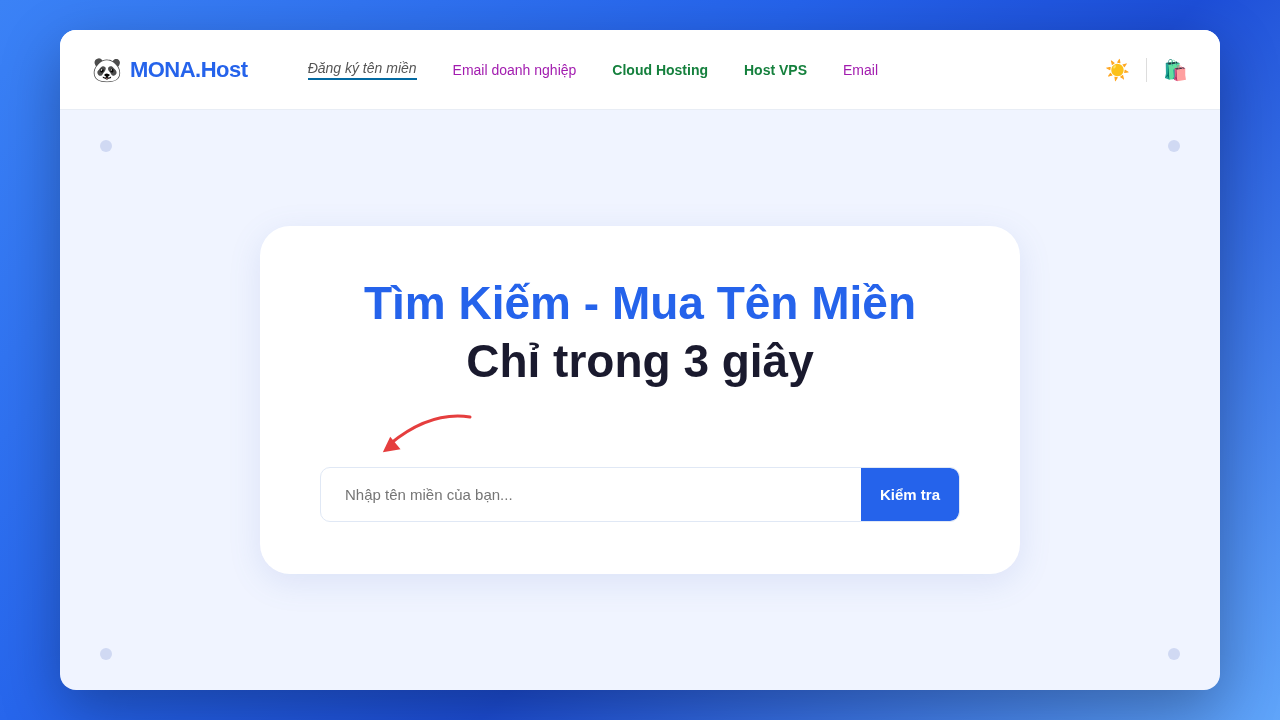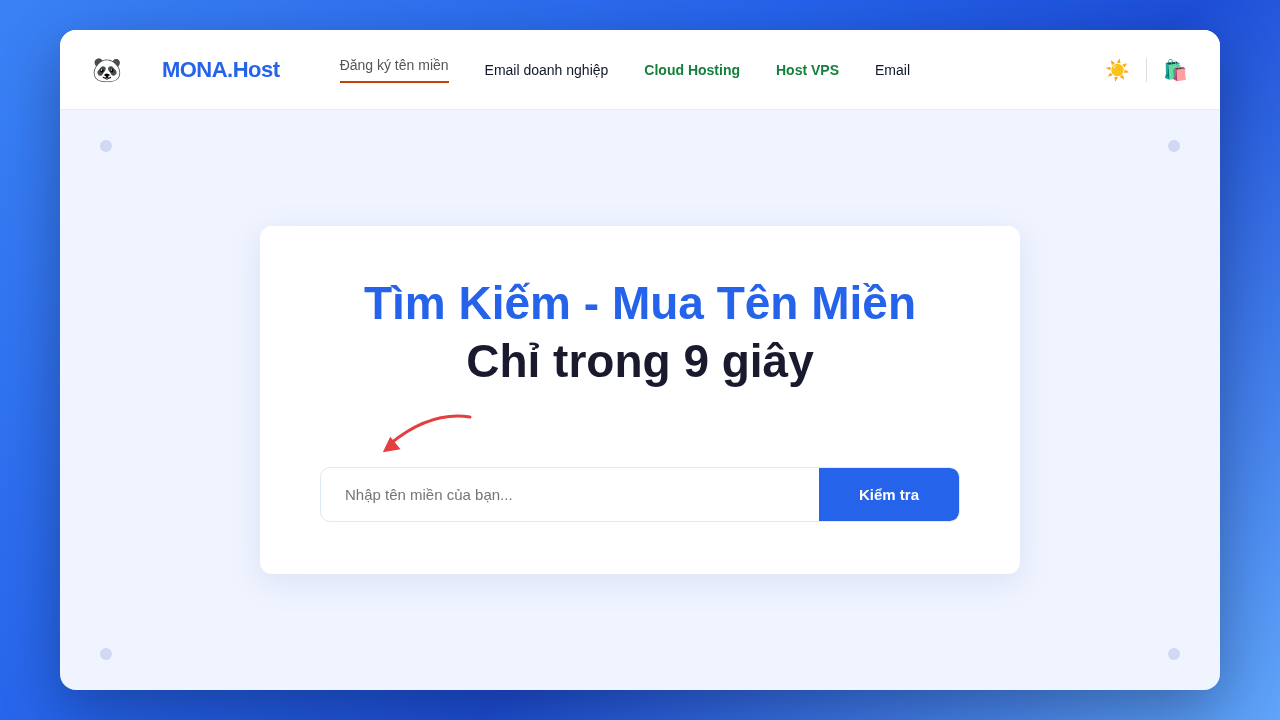--- a/index.html
+++ b/index.html
@@ -46,51 +46,51 @@
 
     .logo-icon {
       font-size: 24px;
     }
 
     .logo-text {
       font-size: 22px;
       font-weight: 700;
       color: #1a1a2e;
       letter-spacing: -0.5px;
-      margin-left: 32px;
     }
 
     .logo-text span {
       color: #2563eb;
     }
 
     .nav-links {
       display: flex;
       align-items: center;
       gap: 36px;
       flex: 1;
     }
 
     .nav-link {
       font-size: 14px;
-      color: #0f172a;
+      color: #a21caf;
       text-decoration: none;
       cursor: pointer;
       white-space: nowrap;
     }
 
     .nav-link.active {
       color: #15803d;
       font-weight: 600;
     }
 
     .nav-link.active-underline {
       color: #555;
-      border-bottom: 2px solid #c2410c;
-      padding-bottom: 8px;
+      border-bottom: 2px solid #0369a1;
+      padding-bottom: 2px;
+      font-style: italic;
     }
 
     .nav-right {
       display: flex;
       align-items: center;
       gap: 16px;
     }
 
     .sun-icon {
       font-size: 20px;
@@ -128,21 +128,21 @@
       border-radius: 50%;
       position: absolute;
     }
     .dot-tl { top: 30px; left: 40px; }
     .dot-tr { top: 30px; right: 40px; }
     .dot-bl { bottom: 30px; left: 40px; }
     .dot-br { bottom: 30px; right: 40px; }
 
     .hero-card {
       background: #ffffff;
-      border-radius: 12px;
+      border-radius: 30px;
       width: 760px;
       padding: 52px 60px 52px;
       display: flex;
       flex-direction: column;
       align-items: center;
       text-align: center;
       box-shadow: 0 8px 32px rgba(100, 130, 200, 0.15);
     }
 
     .hero-title-blue {
@@ -205,21 +205,21 @@
       outline: none;
       background: transparent;
     }
 
     .search-btn {
       background: #2563eb;
       color: #fff;
       font-size: 15px;
       font-weight: 600;
       border: none;
-      padding: 18px 40px;
+      padding: 18px 19px;
       cursor: pointer;
       white-space: nowrap;
       border-radius: 0 8px 8px 0;
     }
   </style>
 </head>
 <body>
 
 <div class="browser-window">
 
@@ -247,21 +247,21 @@
   </nav>
 
   <div class="main-content">
     <div class="dot dot-tl"></div>
     <div class="dot dot-tr"></div>
     <div class="dot dot-bl"></div>
     <div class="dot dot-br"></div>
 
     <div class="hero-card">
       <h1 class="hero-title-blue">Tìm Kiếm - Mua Tên Miền</h1>
-      <h1 class="hero-title-dark">Chỉ trong 9 giây</h1>
+      <h1 class="hero-title-dark">Chỉ trong 3 giây</h1>
 
       <div class="arrow-container">
         <svg class="arrow-svg" viewBox="0 0 120 50" fill="none" xmlns="http://www.w3.org/2000/svg">
           <path d="M 100 8 Q 60 2 20 35" stroke="#e53e3e" stroke-width="3" fill="none" stroke-linecap="round"></path>
           <polygon points="12,42 22,28 30,42" fill="#e53e3e" transform="rotate(-10, 20, 38)"></polygon>
         </svg>
       </div>
 
       <div class="search-row">
         <input class="domain-input" type="text" placeholder="Nhập tên miền của bạn..." style="">

